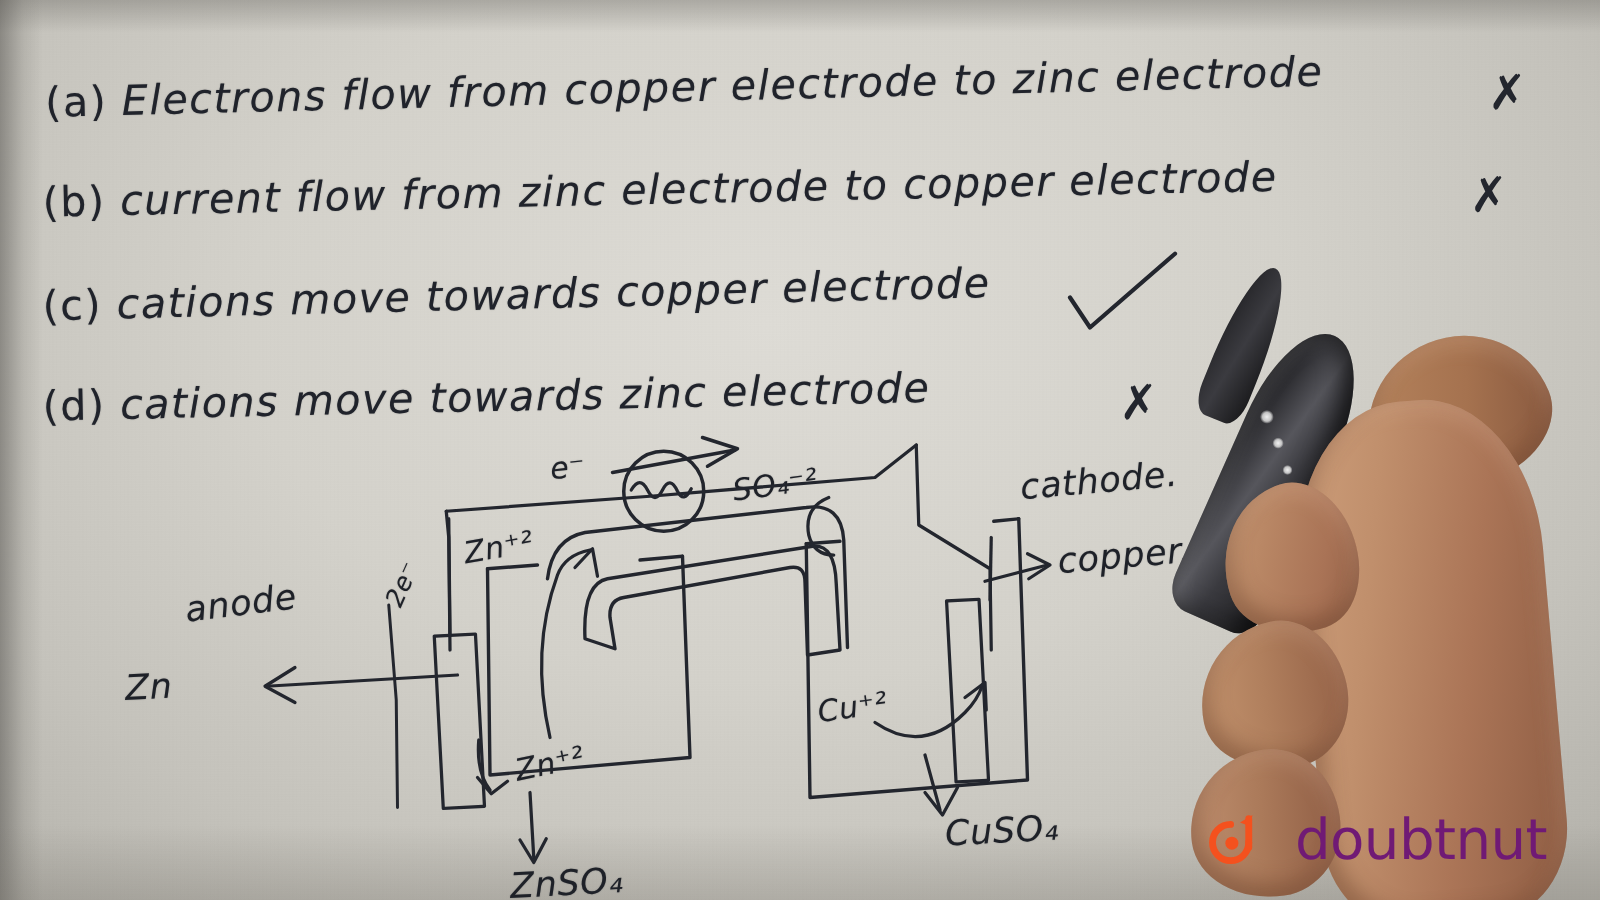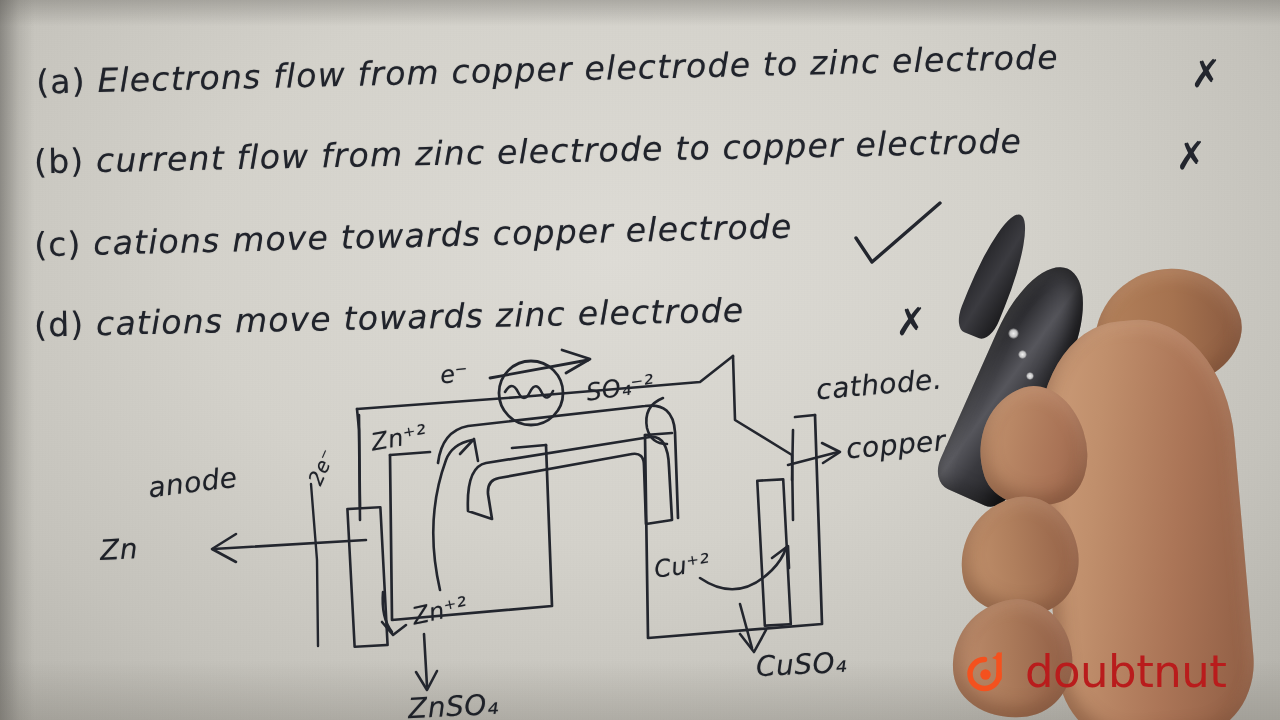--- a/index.html
+++ b/index.html
@@ -359,16 +359,16 @@
 
   <div class="watermark">
     <div class="wm-logo">
       <svg viewBox="0 0 54 54" width="54" height="54">
         <path d="M40 8 L30 14 L38 17 Z" fill="#F4511E"></path>
         <path d="M37 11 C37 30 37 34 37 34" stroke="#F4511E" stroke-width="5.5" fill="none" stroke-linecap="round"></path>
         <path d="M37 30 A14.5 14.5 0 1 1 22.5 15.5" stroke="#F4511E" stroke-width="5.5" fill="none" stroke-linecap="round"></path>
         <circle cx="23.5" cy="30.5" r="5.2" fill="#F4511E"></circle>
       </svg>
     </div>
-    <div class="wm-text" style="color: #b91c1c;">doubtnut</div>
+    <div class="wm-text" style="color: #701a75; margin-left: 11px;">doubtnut</div>
   </div>
 
 </div>
 
 </body></html>

